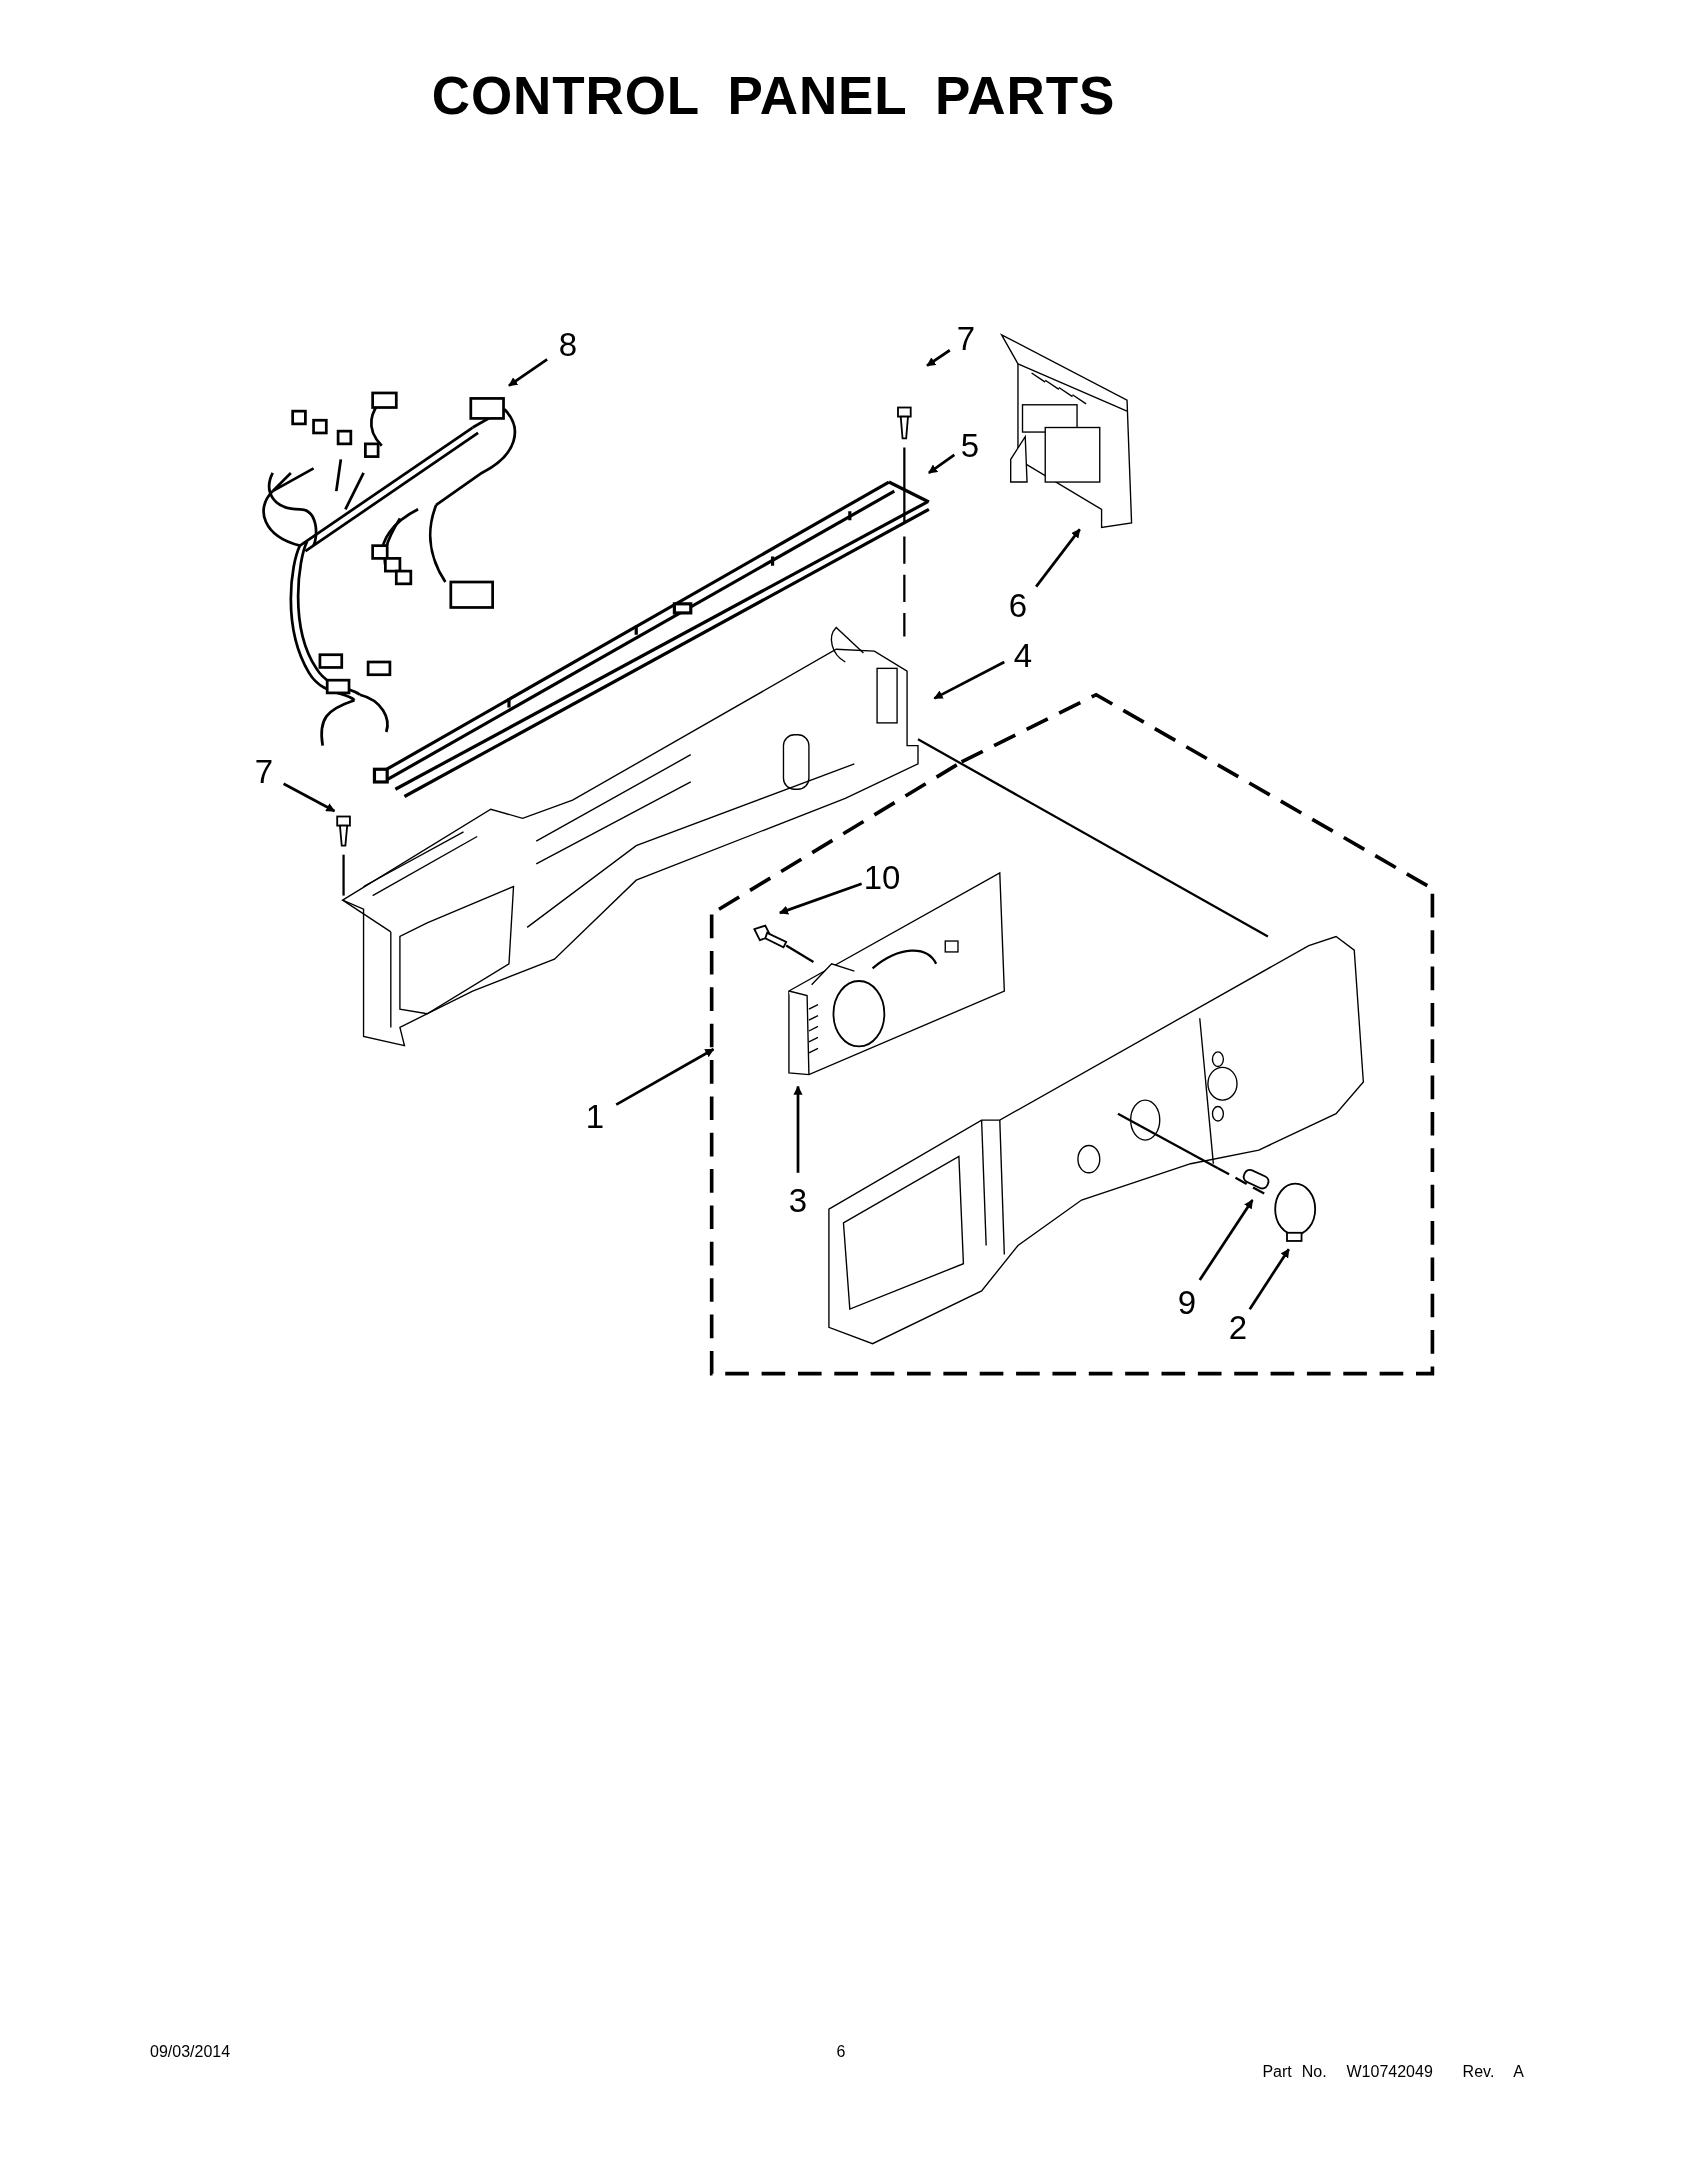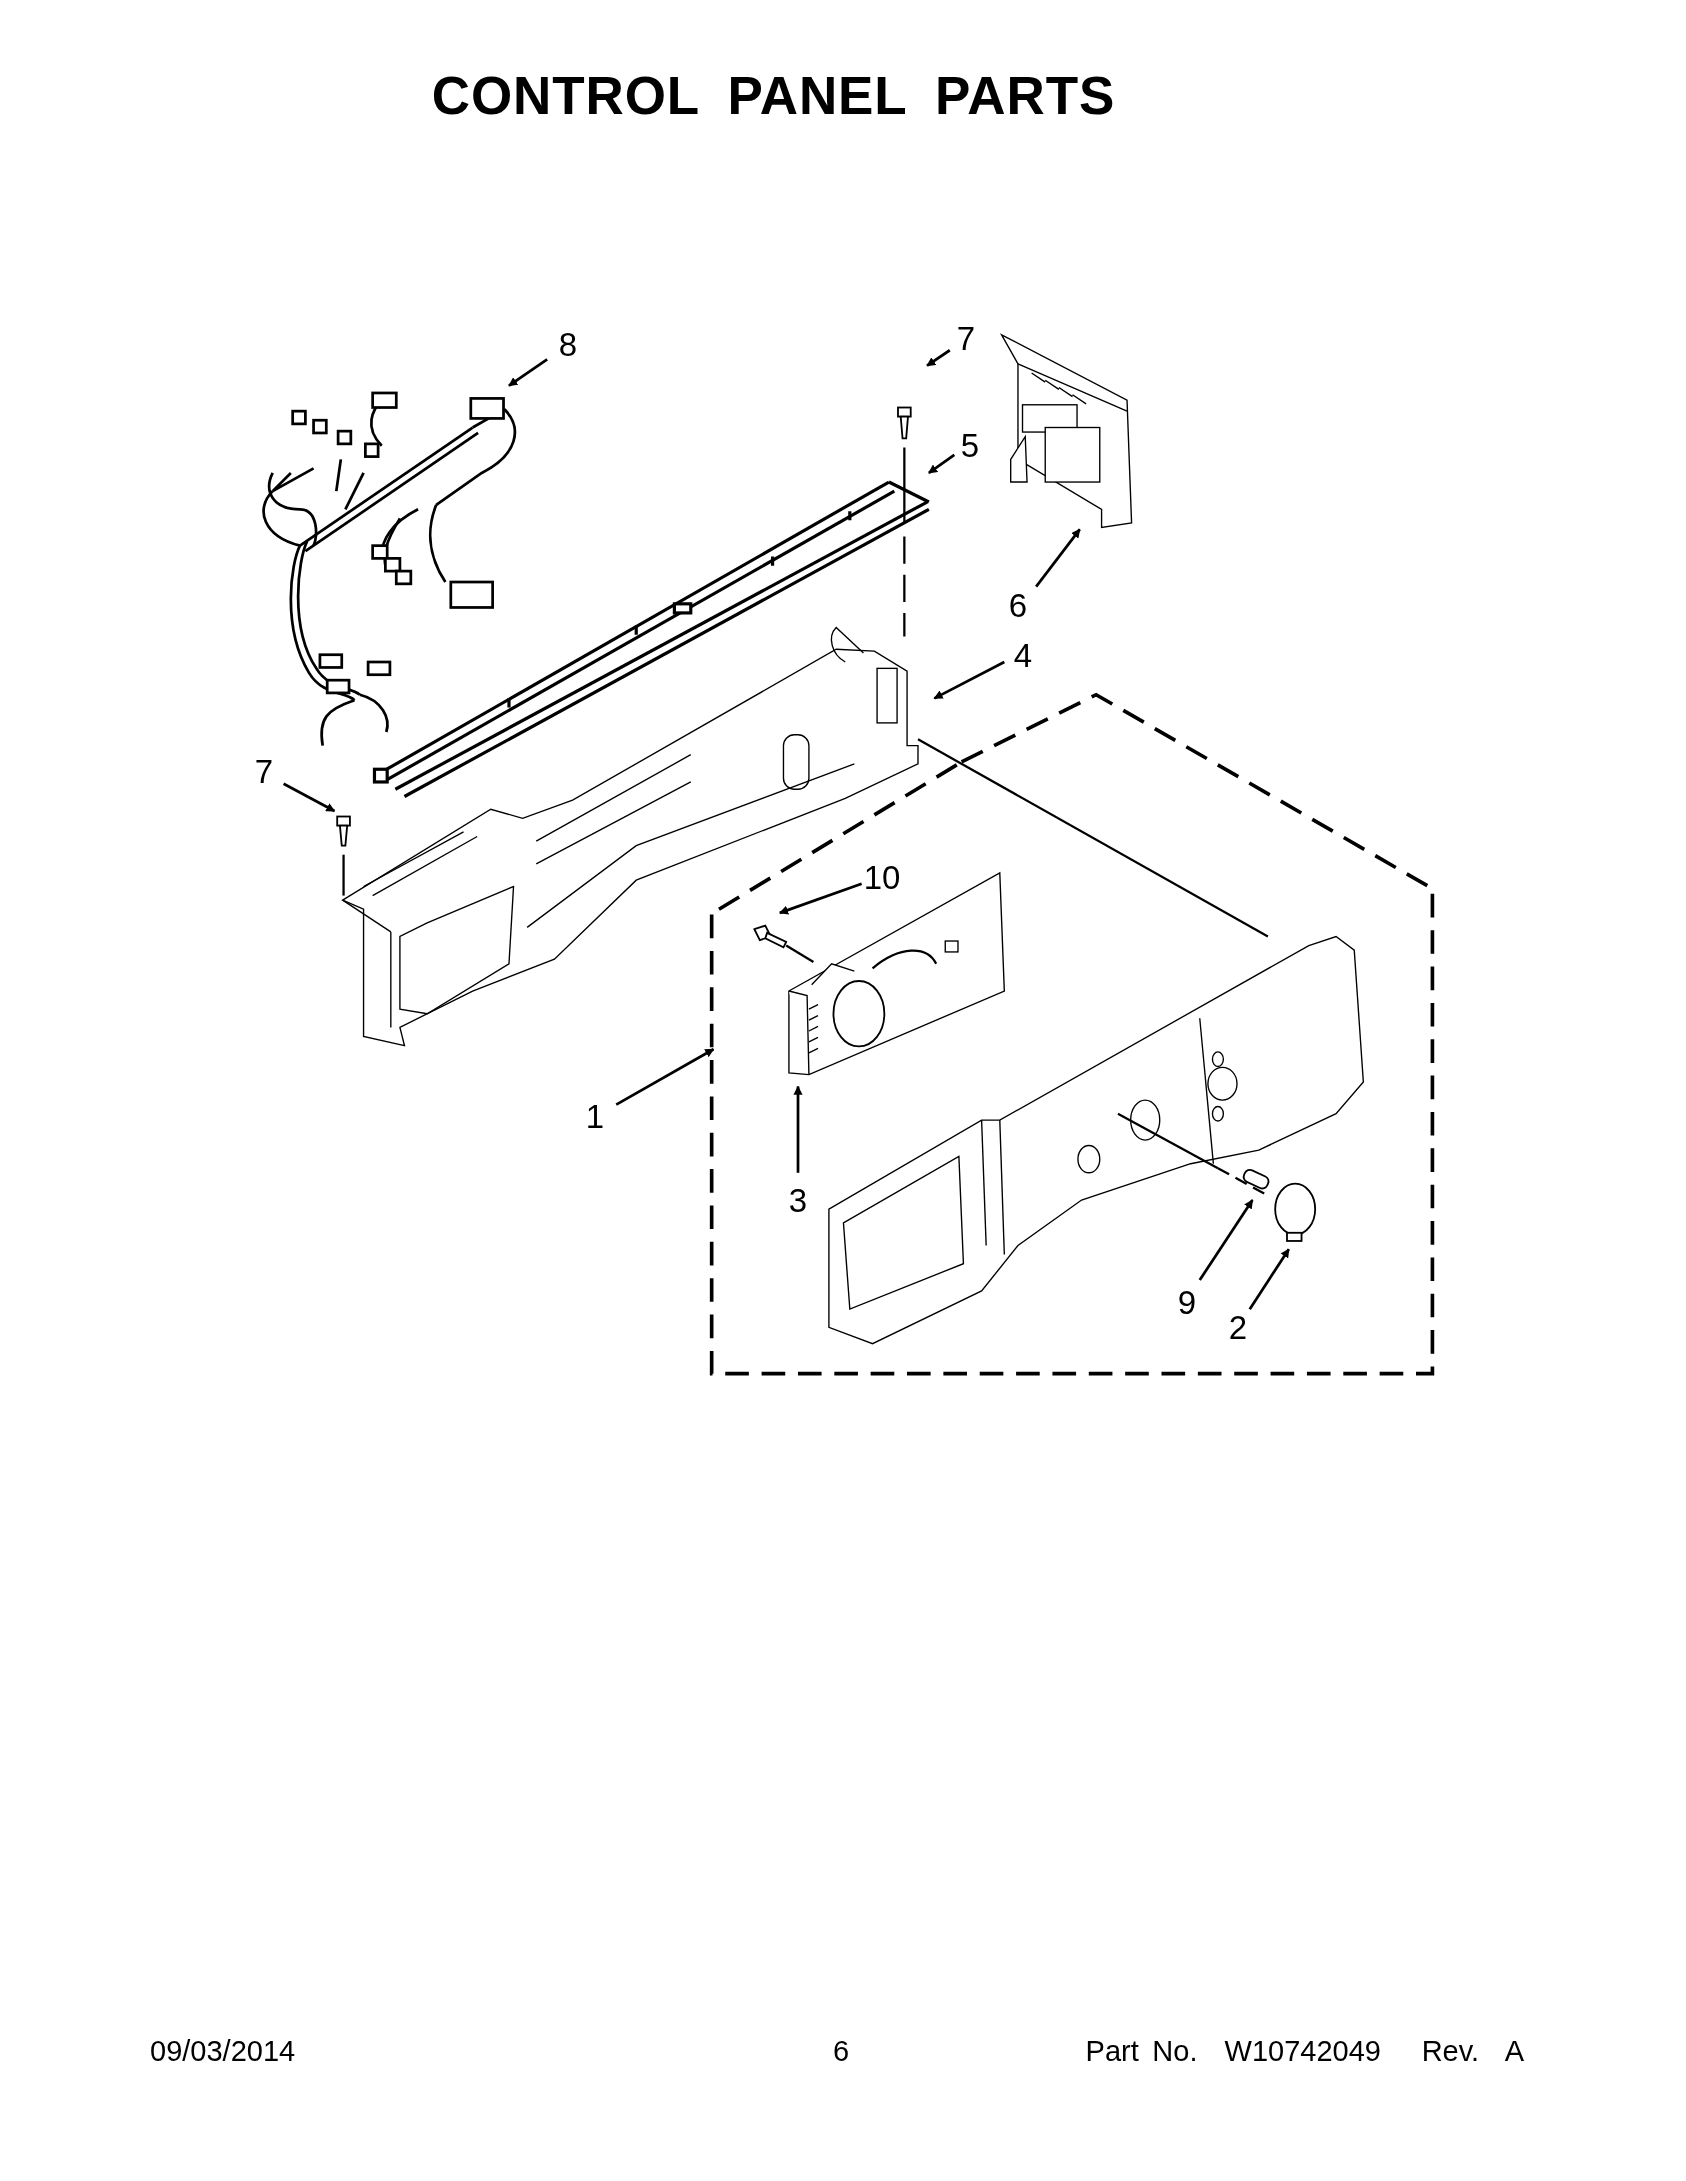--- a/index.html
+++ b/index.html
@@ -5,21 +5,21 @@
     html, body { margin: 0; padding: 0; background: #ffffff; }
     body { width: 1686px; height: 2182px; position: relative; overflow: hidden;
            font-family: "Liberation Sans", sans-serif; color: #000; }
     .page-title { position: absolute; left: 0; width: 1547px; top: 65px; text-align: center;
                   font-family: "Liberation Sans", sans-serif; font-weight: bold; font-size: 53px;
                   letter-spacing: 0.9px; word-spacing: 12.7px; }
     .diagram { position: absolute; left: 0; top: 0; width: 1686px; height: 2182px; }
     .callout { position: absolute; font-family: "Liberation Sans", sans-serif; font-size: 33px;
                line-height: 33px; transform: translate(-50%, -50%); white-space: nowrap; }
     .footer-item { position: absolute; top: 2038px; font-family: "Liberation Sans", sans-serif;
-                   font-size: 29px; line-height: 27px; white-space: nowrap; }
+                   font-size: 16px; line-height: 27px; white-space: nowrap; }
     .footer-date { left: 150px; }
     .footer-page { left: 841px; transform: translateX(-50%); }
     .footer-part { right: 162px; word-spacing: 5.5px; }
   </style>
 </head>
 <body>
 
 <div class="page-title">CONTROL PANEL PARTS</div>
 
 <svg class="diagram" viewBox="0 0 1855 2400" xmlns="http://www.w3.org/2000/svg">
@@ -177,14 +177,14 @@
 <div class="callout" style="left:970px;top:445px;">5</div>
 <div class="callout" style="left:1018px;top:605px;">6</div>
 <div class="callout" style="left:966px;top:338px;">7</div>
 <div class="callout" style="left:264px;top:771px;">7</div>
 <div class="callout" style="left:568px;top:344px;">8</div>
 <div class="callout" style="left:1187px;top:1302px;">9</div>
 <div class="callout" style="left:882px;top:877px;">10</div>
 
 <div class="footer-item footer-date">09/03/2014</div>
 <div class="footer-item footer-page">6</div>
-<div class="footer-item footer-part" style="white-space:pre;">Part No.  W10742049   Rev.  A</div>
+<div class="footer-item footer-part" style="white-space:pre;margin-top:20px;">Part No.  W10742049   Rev.  A</div>
 
 
 </body></html>

